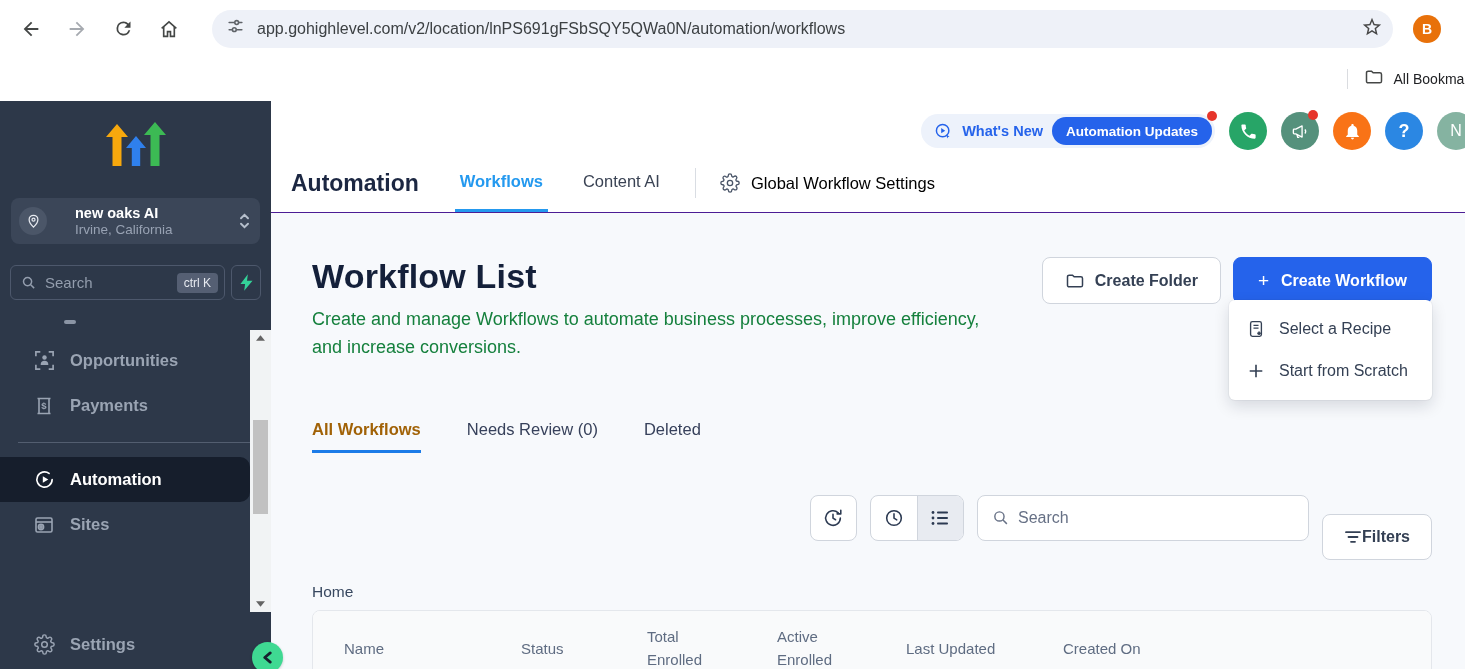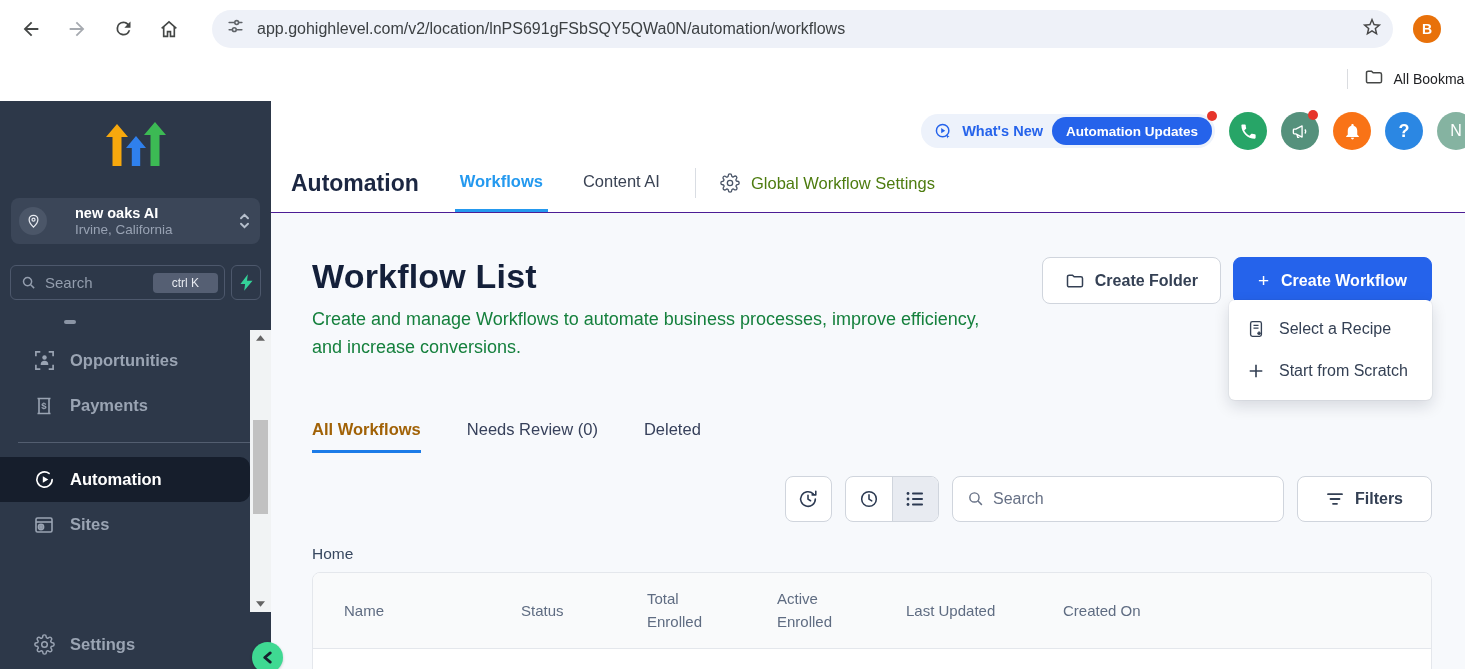--- a/index.html
+++ b/index.html
@@ -27,21 +27,21 @@
   .account { margin:26px 11px 0; height:46px; background:#3b4658; border-radius:8px; display:flex; align-items:center; padding:0 10px 0 8px; cursor:pointer;gap:18px; }
   .acct-circle { width:28px; height:28px; border-radius:50%; background:#4b5668; display:flex; align-items:center; justify-content:center; flex:0 0 auto; }
   .acct-text { margin-left:10px; flex:1; min-width:0; }
   .acct-name { color:#fff; font-size:14.5px; font-weight:bold; line-height:1.25; }
   .acct-loc { color:#98a2b3; font-size:13.5px; line-height:1.2; }
   .acct-chevrons { display:flex; flex-direction:column; gap:2px; align-items:center; }
   .search-row { margin:21px 10px 0; display:flex; gap:6px; }
   .sb-search { flex:1; height:35px; border:1px solid #4d586c; border-radius:6px; display:flex; align-items:center; padding:0 6px 0 10px; }
   .sb-search input { background:transparent; border:none; outline:none; color:#cbd3df; font-size:15px; width:100%; margin-left:9px; font-family:"Liberation Sans",sans-serif; }
   .sb-search input::placeholder { color:#939dad; }
-  .kbd { background:#555f73; color:#e7eaf0; font-size:12px; border-radius:4px; padding:3px 19px; white-space:nowrap; }
+  .kbd { background:#555f73; color:#e7eaf0; font-size:12px; border-radius:4px; padding:3px 7px; white-space:nowrap; }
   .bolt-btn { width:30px; height:35px; border:1px solid #4d586c; border-radius:6px; display:flex; align-items:center; justify-content:center; }
   .nav { margin-top:20px; display:flex; flex-direction:column; flex:1; }
   .nav-remnant { width:12px; height:4px; background:#8b95a5; border-radius:2px; margin:0 0 14px 64px; }
   .nav-item { height:45px; display:flex; align-items:center; padding-left:32px; gap:14px; color:#9aa4b3; font-size:16.5px; font-weight:bold; cursor:pointer; flex:0 0 auto; }
   .nav-item .ni-icon { width:24px; display:flex; justify-content:center; }
   .nav-item.active { background:#161e2c; color:#fff; width:250px; border-radius:0 10px 10px 0; }
   .nav-divider { height:1px; background:#535e70; margin:14px 20px 14px 18px; }
   .nav-spacer { flex:1; }
   .nav-settings { margin-bottom:2px; }
   
@@ -65,21 +65,21 @@
   .c-mega  { background:#55917c; }
   .c-bell  { background:#f97316; }
   .c-help  { background:#2b87e3; color:#fff; font-size:18px; font-weight:bold; }
   .c-avatar{ background:#85b3a1; color:#fff; font-size:16px; margin-right:-10px; }
   .c-mega .red-dot { top:-2px; right:1px; }
   .title-row { position:absolute; left:20px; bottom:0; display:flex; align-items:stretch; height:58px; }
   .page-title { font-size:23px; font-weight:bold; color:#1c2742; align-self:center; margin-right:36px; }
   .hdr-tab { display:flex; align-items:center; padding:0 5px; margin-right:30px; font-size:16.5px; color:#3a4354; border-bottom:3px solid transparent; cursor:pointer; }
   .hdr-tab.active { color:#2499ef; border-bottom-color:#2499ef; font-weight:bold; }
   .hdr-vdiv { width:1px; background:#d9dde3; margin:14px 24px 14px 0; }
-  .gws { display:flex; align-items:center; gap:11px; font-size:16.5px; color:#4d7c0f; cursor:pointer; }
+  .gws { display:flex; align-items:center; gap:11px; font-size:16.5px; color:#000000; cursor:pointer; }
 
   .page { flex:1; background:#f7f9fc; padding:0 33px 0 41px; position:relative; min-width:0; }
   .head-row { display:flex; justify-content:space-between; align-items:flex-start; margin-top:44px; }
   .wl-title { font-size:34px; font-weight:bold; color:#14203a; letter-spacing:.2px; }
   .wl-desc { margin-top:10px; font-size:18px; color:#15803d; line-height:1.55; max-width:700px; }
   .head-actions { display:flex; gap:12px; position:relative; flex:0 0 auto; }
   .btn { height:47px; border-radius:8px; display:flex; align-items:center; gap:10px; font-size:16px; font-weight:bold; cursor:pointer; }
   .btn-outline { background:#fff; border:1px solid #d0d5dd; color:#344054; padding:0 22px; }
   .btn-primary { background:#2563eb; border:1px solid #2563eb; color:#fff; padding:0 24px; }
   .btn-primary .plus { font-size:19px; font-weight:normal; margin-right:2px; }
@@ -90,21 +90,21 @@
   .tab2.active { color:#a16207; font-weight:bold; border-bottom-color:#1c7ce8; }
   .toolbar { display:flex; justify-content:flex-end; align-items:center; gap:13px; margin-top:23px; }
   .icon-btn { width:47px; height:46px; background:#fff; border:1px solid #d0d5dd; border-radius:8px; display:flex; align-items:center; justify-content:center; cursor:pointer; }
   .segmented { display:flex; border:1px solid #d0d5dd; border-radius:8px; overflow:hidden; background:#fff; }
   .seg { width:46px; height:44px; display:flex; align-items:center; justify-content:center; cursor:pointer; }
   .seg + .seg { border-left:1px solid #d0d5dd; }
   .seg.selected { background:#e8ebf1; }
   .search-box { width:332px; height:46px; background:#fff; border:1px solid #d0d5dd; border-radius:8px; display:flex; align-items:center; padding:0 14px; gap:9px; }
   .search-box input { border:none; outline:none; font-size:16px; color:#344054; width:100%; background:transparent; font-family:"Liberation Sans",sans-serif; }
   .search-box input::placeholder { color:#667085; }
-  .filters-btn { height:46px; padding:0 28px; background:#fff; border:1px solid #d0d5dd; border-radius:8px; display:flex; align-items:center; gap:11px; font-size:16px; font-weight:bold; color:#344054; cursor:pointer; }
+  .filters-btn { height:46px; padding:0 21px; background:#fff; border:1px solid #d0d5dd; border-radius:8px; display:flex; align-items:center; font-size:16px; font-weight:bold; color:#344054; cursor:pointer;margin-top:38px; }
   .breadcrumb { margin-top:23px; font-size:15.5px; color:#384860; }
   .wtable { margin-top:9px; background:#fff; border:1px solid #e4e7ec; border-radius:8px 8px 0 0; overflow:hidden; }
   .thead { background:#f9fafb; border-bottom:1px solid #e4e7ec; display:flex; align-items:center; height:76px; padding-left:31px; }
   .th { font-size:15px; color:#5f6c82; }
   .th-name { width:177px; } .th-status { width:126px; } .th-total { width:130px; } .th-active { width:129px; } .th-updated { width:157px; } .th-created { flex:1; }
   .th .wrap2 { display:inline-block; width:72px; line-height:1.55; }
   .tbody-empty { height:24px; background:#fff; }
 
   svg { flex:0 0 auto; }
 </style>

